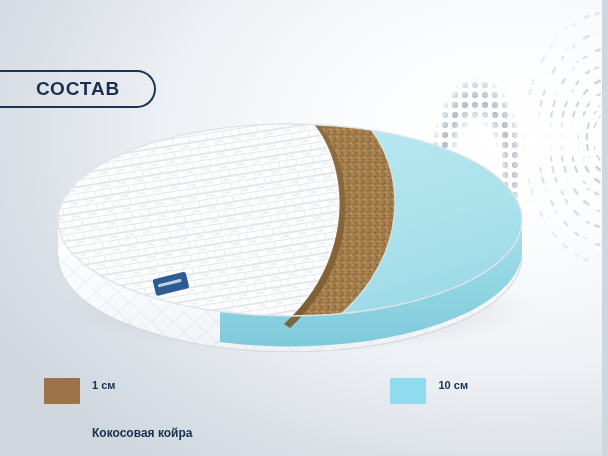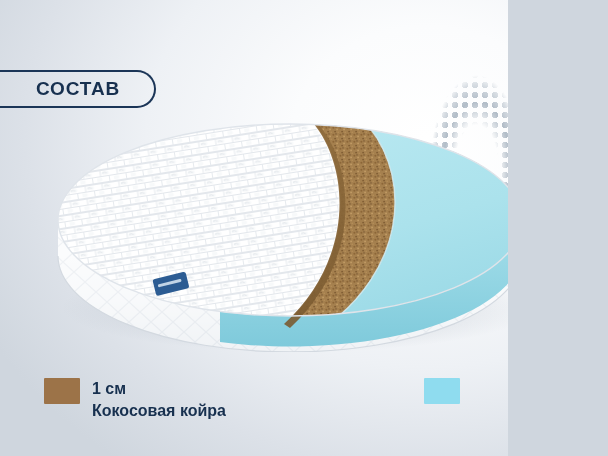--- a/index.html
+++ b/index.html
@@ -2,21 +2,21 @@
 <html><head>
 <meta charset="utf-8">
 <style>
   html,body{margin:0;padding:0;}
   body{
     width:608px;height:456px;overflow:hidden;
     font-family:"Liberation Sans","DejaVu Sans",sans-serif;
     background:#cfd6de;
   }
   #stage{
-    position:relative;width:508px;height:456px;overflow:hidden;
+    position:relative;width:602px;height:456px;overflow:hidden;
     background:
       radial-gradient(120% 110% at 84% 30%, #ffffff 0%, #fbfcfd 22%, #eef1f5 46%, #dce1e8 66%, #cfd6de 82%);
   }
   
   .dots{position:absolute;pointer-events:none;}
   #dots-top{
     left:262px;top:-122px;width:460px;height:420px;
     background-image:radial-gradient(#b9c3cd 46%, transparent 47%);
     background-size:11px 11px;
     -webkit-mask-image:
@@ -80,22 +80,22 @@
     white-space:nowrap;
   }
   
   #mattress{position:absolute;left:52px;top:112px;width:520px;height:240px;}
   #mattress svg{display:block;}
   
   #legend{position:absolute;left:44px;top:378px;width:520px;display:flex;gap:198px;}
   .legend-item{display:flex;align-items:flex-start;gap:12px;}
   .swatch{width:36px;height:26px;flex:none;border-radius:1px;}
   .legend-text{line-height:1.35;}
-  .legend-thickness{font-size:16px;font-weight:bold;color:#17304f;}
-  .legend-name{font-size:16px;font-weight:bold;color:#17304f;white-space:nowrap;}
+  .legend-thickness{font-size:11px;font-weight:bold;color:#17304f;}
+  .legend-name{font-size:12px;font-weight:bold;color:#17304f;white-space:nowrap;margin-top:32px;}
 </style>
 </head>
 <body>
 
 <div id="stage">
 
   <div class="dots" id="dots-top"></div>
   <div class="dots" id="dots-dense"></div>
   <div class="dots" id="dots-bottom"></div>
 
@@ -195,18 +195,19 @@
       <span class="swatch" style="background:#9c7348;"></span>
       <span class="legend-text">
         <div class="legend-thickness">1 см</div>
         <div class="legend-name">Кокосовая койра</div>
       </span>
     </div>
 
     <div class="legend-item">
       <span class="swatch" style="background:#8fdcef;"></span>
       <span class="legend-text">
+        <div class="legend-thickness">10 см</div>
       </span>
     </div>
 
   </div>
 
 </div>
 
 </body></html>

